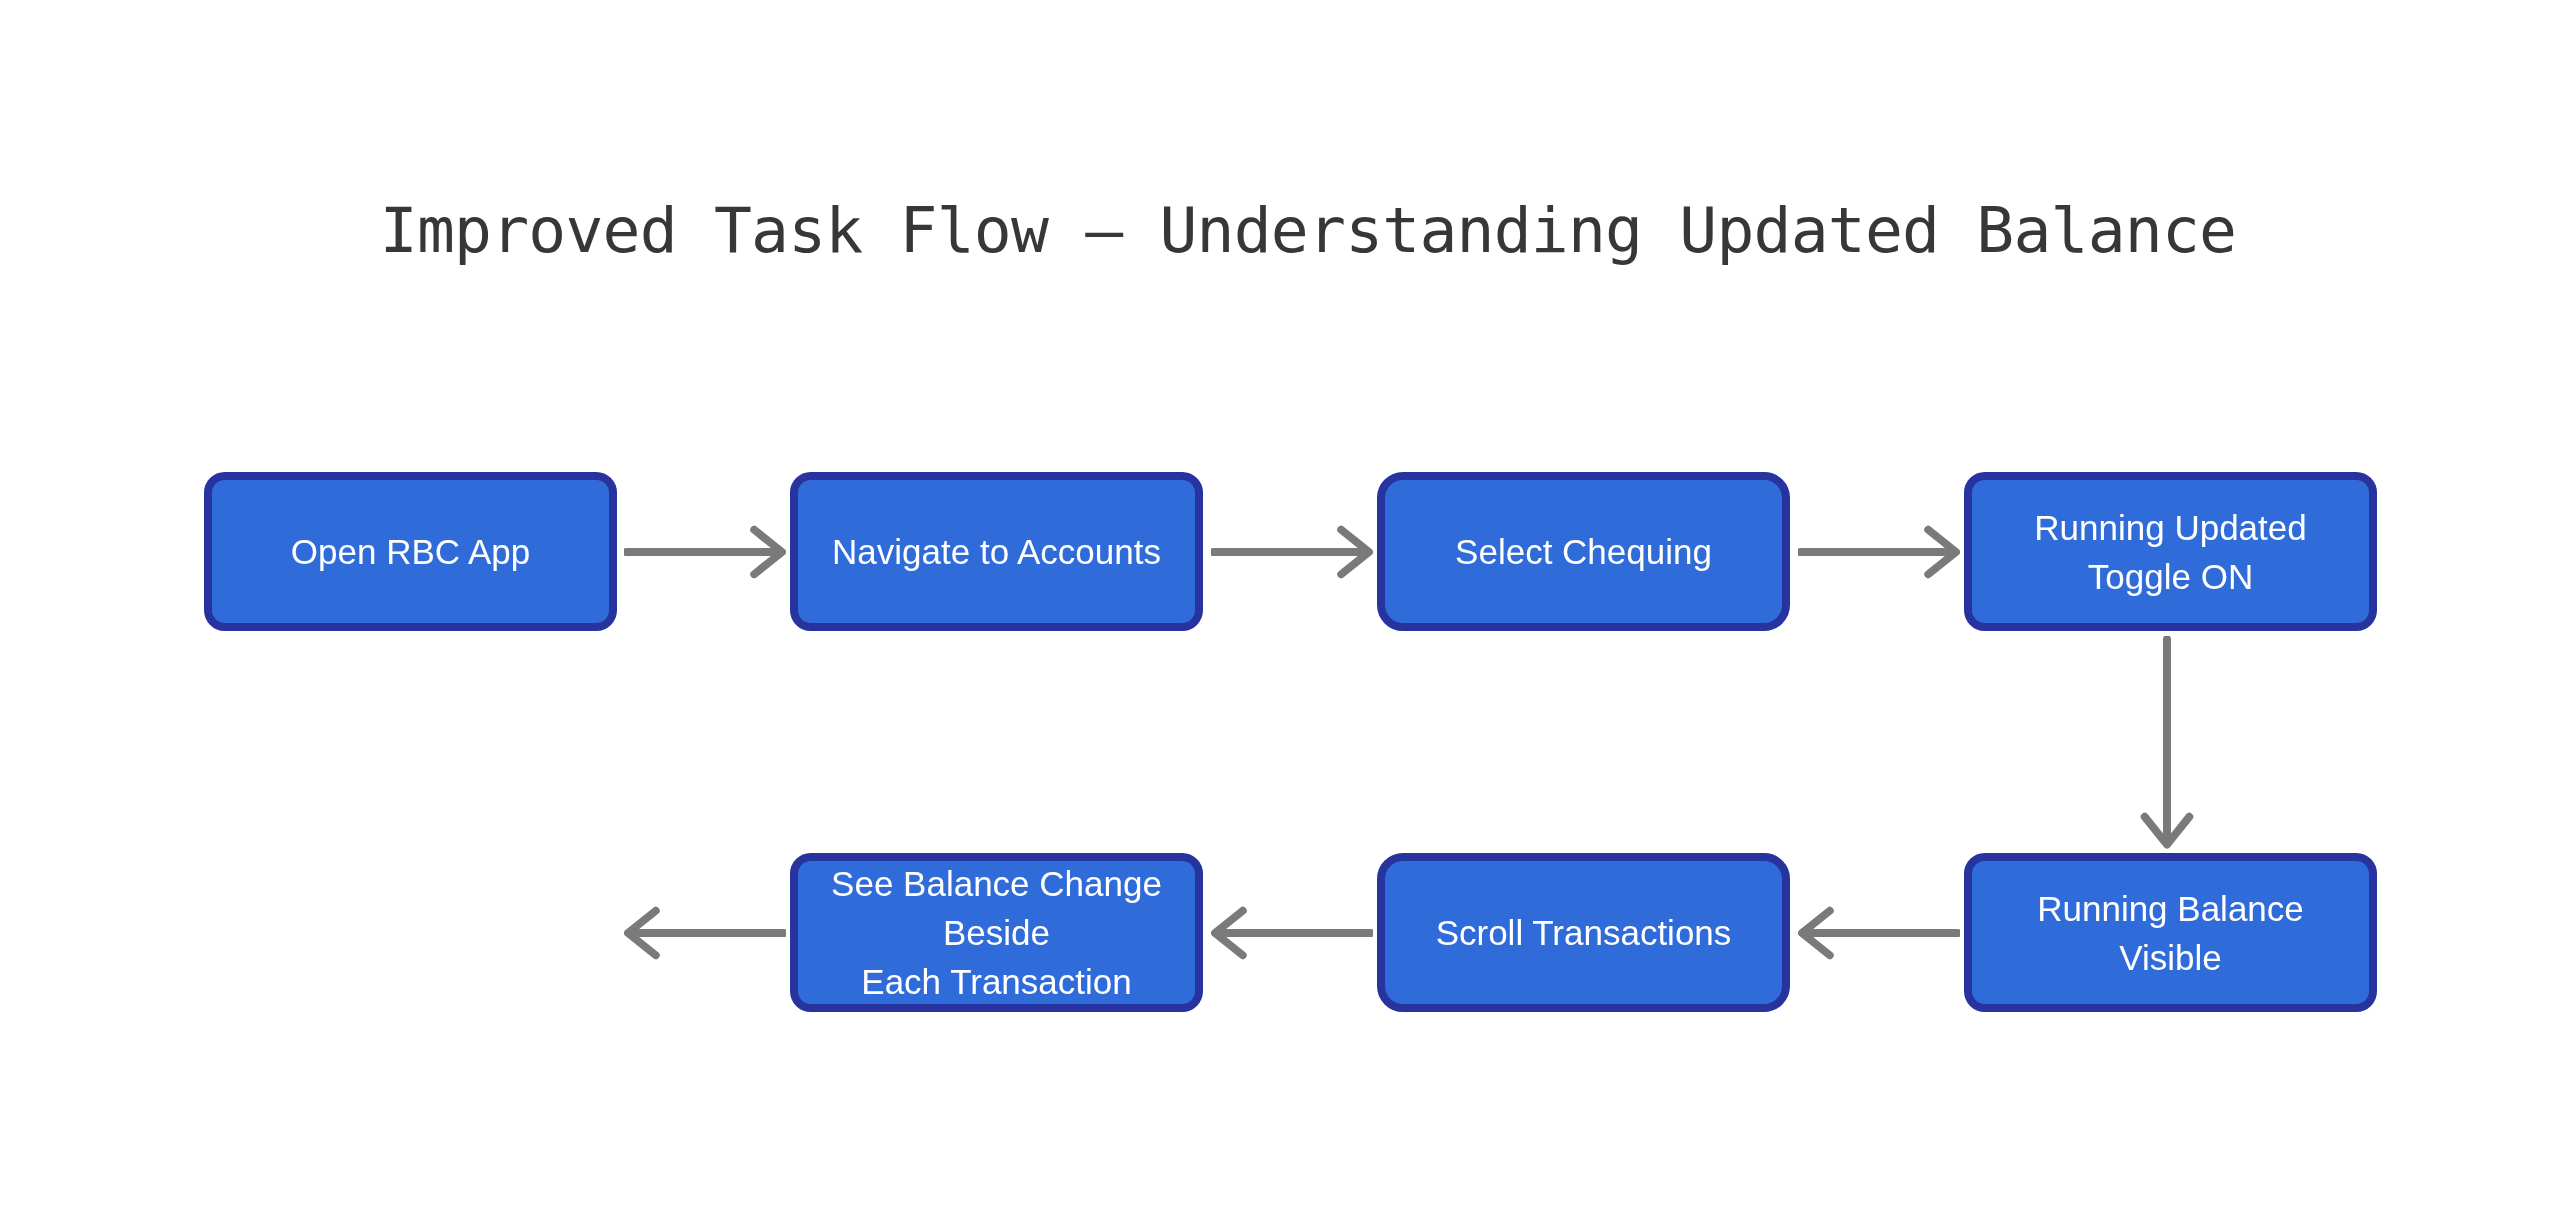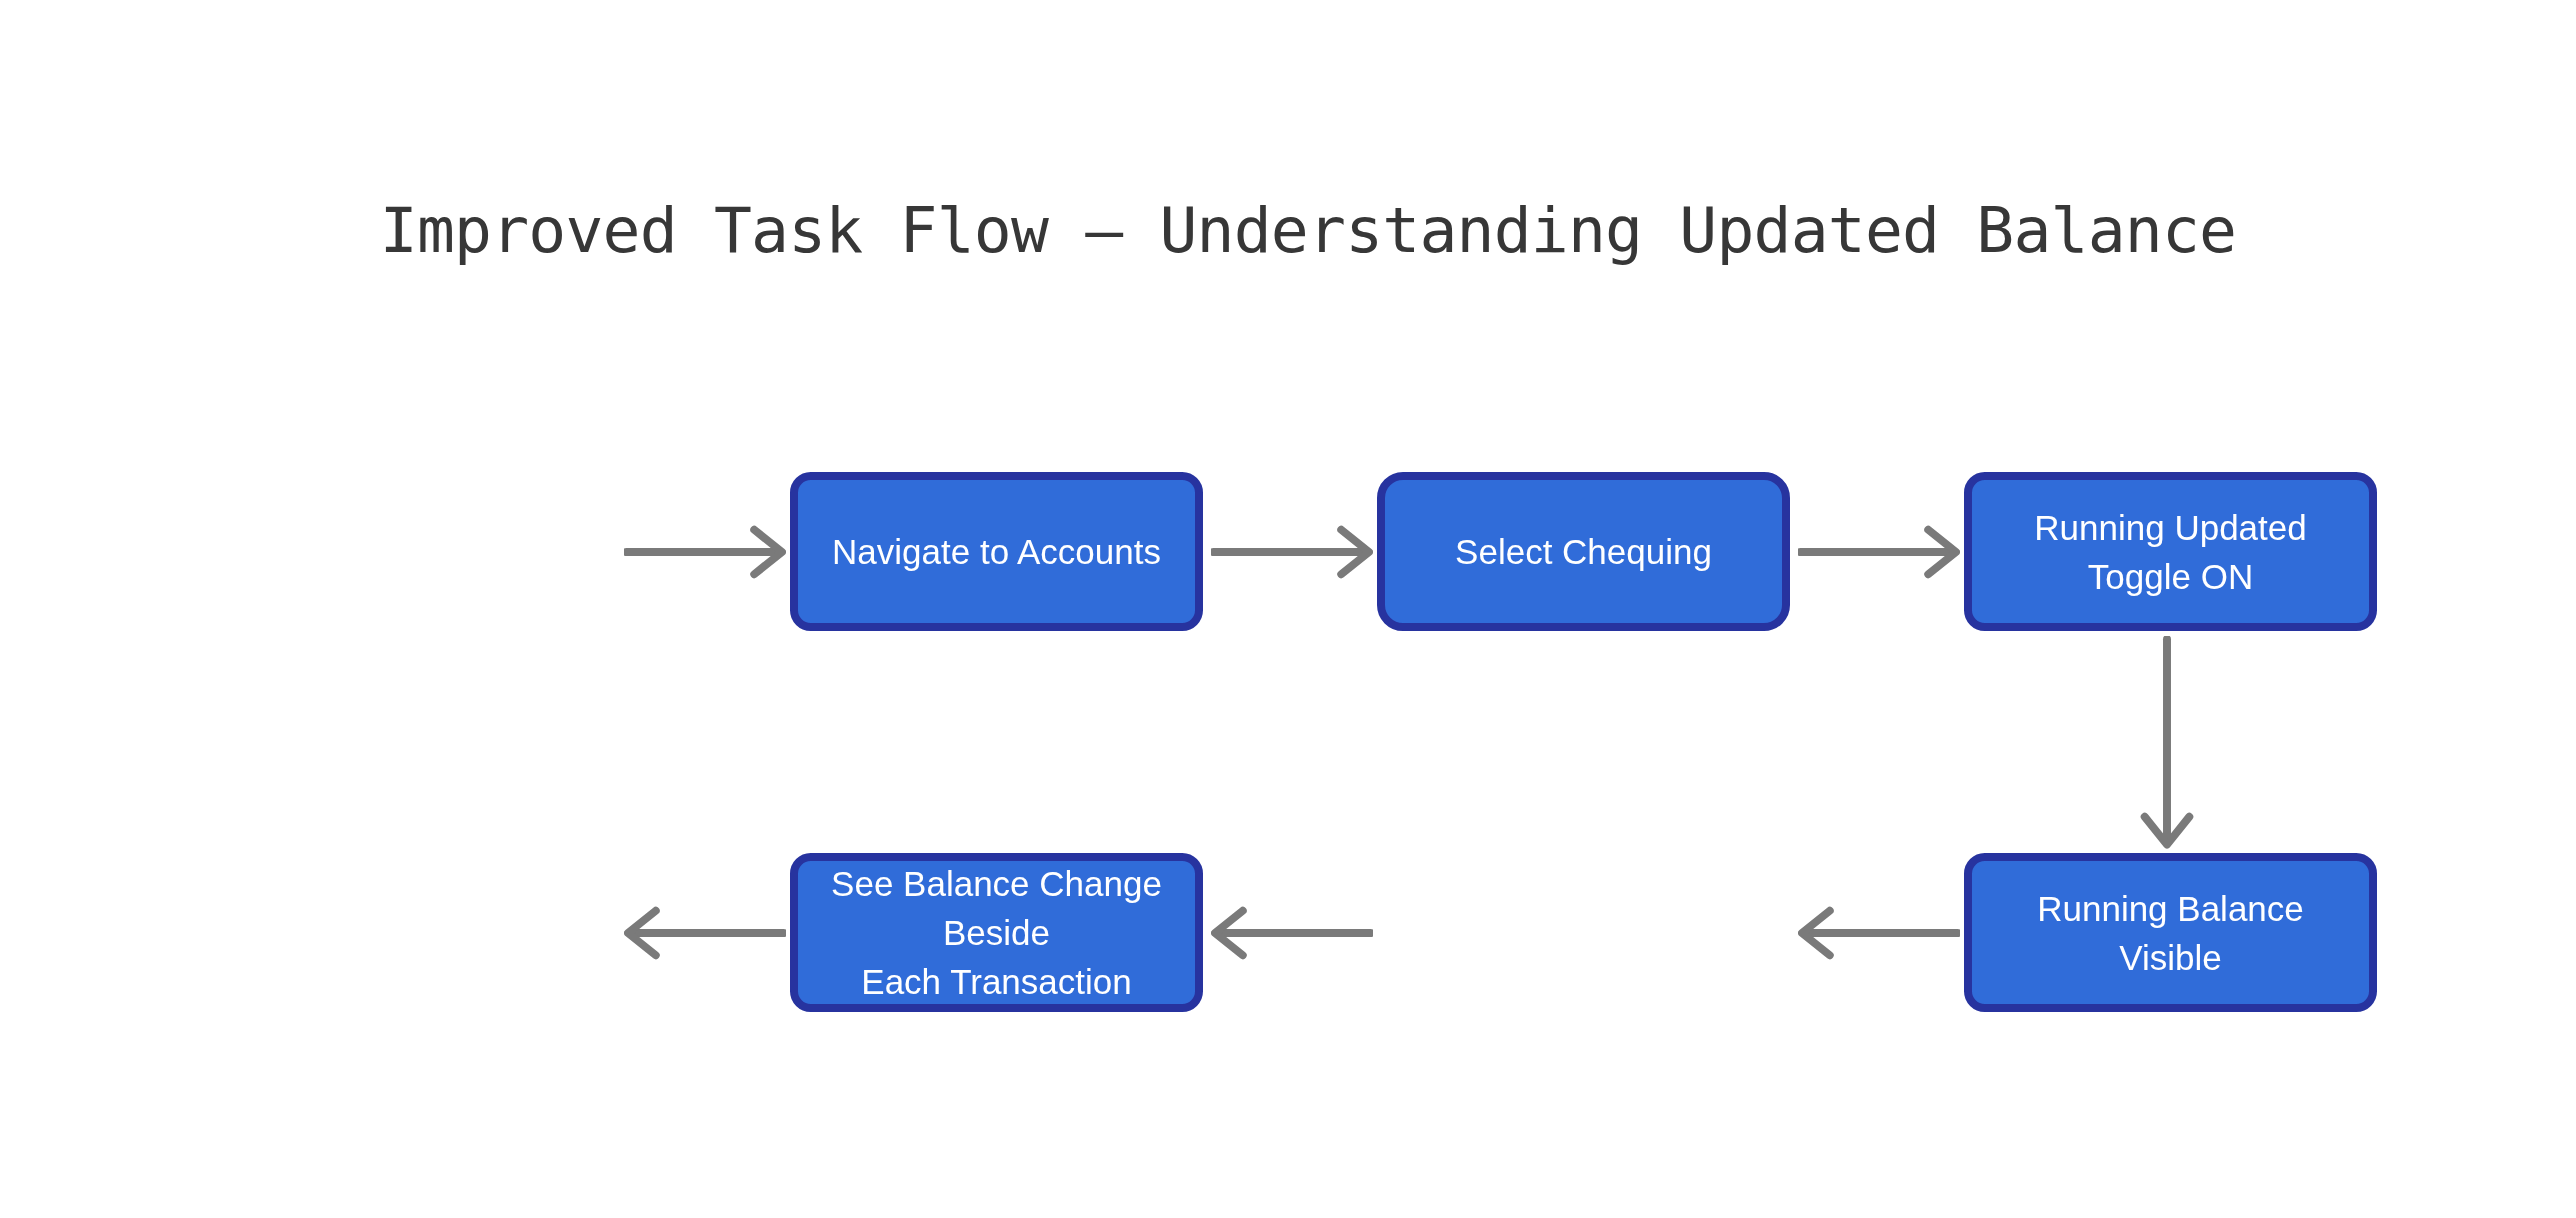--- a/index.html
+++ b/index.html
@@ -73,32 +73,38 @@
     stroke-linejoin: round;
   }
 </style>
 </head>
 <body style="--background: #ffffff; --title-color: #373737; --node-fill: #306cd9; --node-border: #27339f; --node-text: #ffffff; --arrow-color: #7a7a7a;">
 
 <div class="canvas">
 
   <div class="title">Improved Task Flow — Understanding Updated Balance</div>
 
+  <div class="node row-top col-1">
+    <div class="node-label">Open RBC App</div>
+  </div>
   <div class="node row-top col-2">
     <div class="node-label">Navigate to Accounts</div>
   </div>
   <div class="node row-top col-3">
     <div class="node-label">Select Chequing</div>
   </div>
   <div class="node row-top col-4">
     <div class="node-label">Running Updated Toggle ON</div>
   </div>
 
   <div class="node row-bottom col-4">
     <div class="node-label">Running Balance Visible</div>
+  </div>
+  <div class="node row-bottom col-3">
+    <div class="node-label">Scroll Transactions</div>
   </div>
   <div class="node row-bottom col-2">
     <div class="node-label">See Balance Change Beside
 Each Transaction</div>
   </div>
 
   <svg class="arrow" style="left:624px; top:520px;" width="162" height="64" viewBox="0 0 204 80">
     <line x1="3" y1="40" x2="196" y2="40"></line>
     <polyline points="164,12 199,40 164,68"></polyline>
   </svg>

